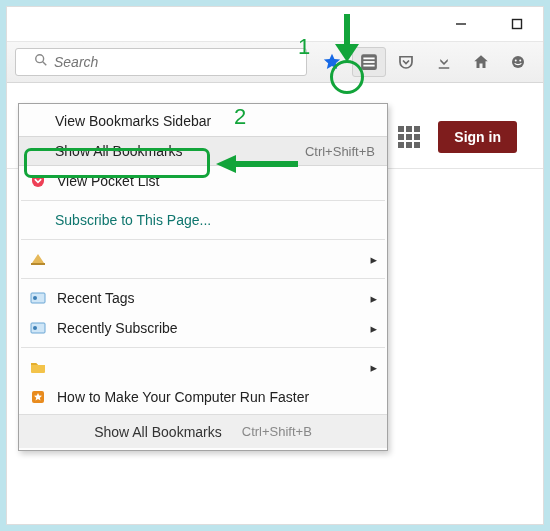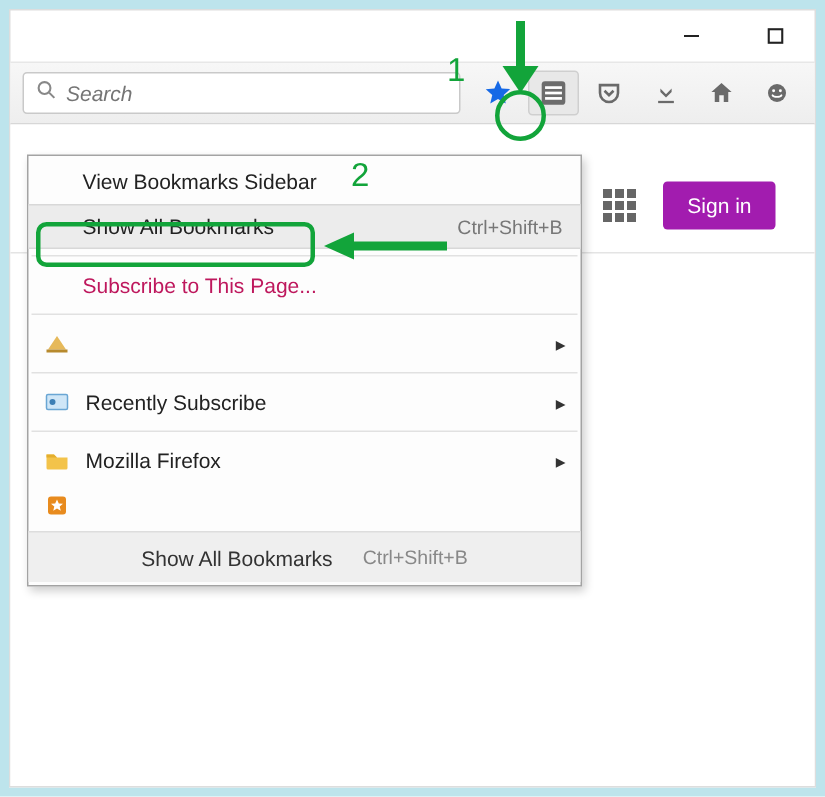--- a/index.html
+++ b/index.html
@@ -1,39 +1,39 @@
 <!DOCTYPE html>
 <html><head>
 <meta charset="utf-8">
 <style>
   * { box-sizing: border-box; margin: 0; padding: 0; font-family: "Segoe UI", Tahoma, sans-serif; }
   body { background: #bde4ec; width: 550px; height: 531px; overflow: hidden; position: relative; }
   .window { background: #fff; position: absolute; top: 6px; left: 6px; right: 6px; bottom: 6px; border: 1px solid #ddd; }
   .titlebar { height: 34px; display: flex; justify-content: flex-end; align-items: center; padding-right: 8px; gap: 20px; }
   .tb-btn { width: 36px; height: 28px; display: flex; align-items: center; justify-content: center; color: #111; }
   .toolbar { height: 42px; background: linear-gradient(#f7f7f7,#eeeeee); border-top: 1px solid #e7e7e7; border-bottom: 1px solid #d7d7d7; display: flex; align-items: center; padding: 0 8px; gap: 4px; }
-  .search { flex: 0 0 292px; height: 28px; background: #fff; border: 1px solid #c9c9c9; border-radius: 3px; display: flex; align-items: center; padding: 0 8px; gap: 6px; color: #888; }
+  .search { flex: 0 0 292px; height: 28px; background: #fff; border: 1px solid #c9c9c9; border-radius: 3px; display: flex; align-items: center; padding: 0 18px; gap: 6px; color: #888; }
   .search input { border: none; outline: none; flex: 1; font-style: italic; font-size: 14px; color: #555; background: transparent; }
   .tool-icon { width: 34px; height: 30px; display: flex; align-items: center; justify-content: center; color: #6a6a6a; border-radius: 3px; }
   .tool-icon svg { display: block; }
   .list-btn { background: #e8e8e8; border: 1px solid #cfcfcf; }
   .page { position: relative; height: calc(100% - 76px); background: #fff; }
   .page-top { display:flex; justify-content:flex-end; align-items:center; gap:18px; padding: 22px 26px 0 0; border-bottom: 1px solid #e4e4e4; height:86px;}
   .page-link { font-size: 14px; color: #555; }
   .apps-grid { display: grid; grid-template-columns: repeat(3,6px); grid-template-rows: repeat(3,6px); gap: 2px; }
   .apps-grid span { background: #666; }
-  .signin { background: #a21caf; color: #fff; font-weight: 400; font-size: 14px; padding: 8px 16px; border-radius: 3px; }
+  .signin { background: #7f1d1d; color: #fff; font-weight: 700; font-size: 14px; padding: 8px 16px; border-radius: 3px; }
 
   .menu { position: absolute; top: 103px; left: 18px; width: 370px; background: #fdfdfd; border: 1px solid #a3a3a3; box-shadow: 2px 3px 6px rgba(0,0,0,.2); font-size: 14px; color: #222; padding: 2px 0; }
   .mi { display: flex; align-items: center; height: 30px; padding: 0 10px 0 10px; gap: 10px; position: relative; }
   .mi .lbl { flex: 1; white-space: nowrap; }
   .mi .short { color: #777; font-size: 13px; padding-right: 2px;}
   .mi-noicon { padding-left: 36px; }
   .mi-sub::after { content: "▸"; color: #333; position: absolute; right: 10px; font-size: 13px; }
-  .mi-disabled { color: #be185d; }
+  .mi-disabled { color: #0f766e; }
   .mi-hover { background: #ececec; border-top:1px solid #d8d8d8; border-bottom:1px solid #d8d8d8; }
   .sep { height: 1px; background: #e1e1e1; margin: 4px 2px; }
   .mi .ico { width: 18px; height: 18px; display:flex; align-items:center; justify-content:center; }
   .footer { background: #efefef; height: 34px; display:flex; align-items:center; justify-content:center; gap: 20px; border-top:1px solid #ddd; margin-top:2px;}
   .footer .lbl { color:#333; }
   .footer .short { color:#888; font-size:13px;}
 
   
   .ann { position:absolute; pointer-events:none; }
   .ann-circle { top: 60px; left: 330px; width: 34px; height: 34px; border: 3px solid #12a43a; border-radius: 50%; }
@@ -129,20 +129,29 @@
 </div>
 
 <div class="menu">
   <div class="mi mi-noicon">
       <span class="lbl">View Bookmarks Sidebar</span>
     </div>
   <div class="mi mi-noicon mi-hover">
       <span class="lbl">Show All Bookmarks</span>
       <span class="short">Ctrl+Shift+B</span>
     </div>
+  <div class="mi">
+    <span class="ico">
+        <svg width="16" height="16" viewBox="0 0 24 24">
+          <path fill="#ee4056" d="M3 4h18v8a9 9 0 0 1-18 0z"></path>
+          <path d="M8 10l4 4 4-4" stroke="#fff" stroke-width="2.4" fill="none" stroke-linecap="round"></path>
+        </svg>
+      </span>
+    <span class="lbl">View Pocket List</span>
+  </div>
   <div class="sep"></div>
   <div class="mi mi-noicon mi-disabled">
       <span class="lbl">Subscribe to This Page...</span>
     </div>
   <div class="sep"></div>
   <div class="mi mi-sub">
     <span class="ico">
         <svg width="16" height="16" viewBox="0 0 16 16">
           <path fill="#e6b95a" d="M2 12l6-9 6 9z"></path>
           <rect x="1" y="12" width="14" height="2" fill="#b78a2e"></rect>
@@ -150,39 +159,48 @@
       </span>
   </div>
   <div class="sep"></div>
   <div class="mi mi-sub">
     <span class="ico">
         <svg width="16" height="16" viewBox="0 0 16 16">
           <rect x="1" y="3" width="14" height="10" rx="1" fill="#cfe6f7" stroke="#6aa6d4"></rect>
           <circle cx="5" cy="8" r="2" fill="#3d7fb5"></circle>
         </svg>
       </span>
+    <span class="lbl">Recent Tags</span>
+  </div>
+  <div class="mi mi-sub">
+    <span class="ico">
+        <svg width="16" height="16" viewBox="0 0 16 16">
+          <rect x="1" y="3" width="14" height="10" rx="1" fill="#cfe6f7" stroke="#6aa6d4"></rect>
+          <circle cx="5" cy="8" r="2" fill="#3d7fb5"></circle>
+        </svg>
+      </span>
     <span class="lbl">Recently Subscribe</span>
   </div>
   <div class="sep"></div>
   <div class="mi mi-sub">
     <span class="ico">
         <svg width="16" height="16" viewBox="0 0 16 16">
           <path fill="#f3c34a" d="M1 4h5l2 2h7v7a1 1 0 0 1-1 1H2a1 1 0 0 1-1-1z"></path>
           <path fill="#e4ae2d" d="M1 4h5l2 2H1z"></path>
         </svg>
       </span>
-    <span class="lbl">Mozilla Firefox</span>
   </div>
   <div class="mi">
     <span class="ico">
         <svg width="16" height="16" viewBox="0 0 16 16">
           <rect x="2" y="2" width="12" height="12" rx="2" fill="#e88b1e"></rect>
           <path fill="#fff" d="M8 4l1.2 2.6 2.8.2-2.2 1.9.7 2.8L8 10l-2.5 1.5.7-2.8L4 6.8l2.8-.2z"></path>
         </svg>
       </span>
+    <span class="lbl">How to Make Your Computer Run Faster</span>
   </div>
   <div class="footer">
     <span class="lbl">Show All Bookmarks</span>
     <span class="short">Ctrl+Shift+B</span>
   </div>
 </div>
 
 <div class="ann ann-arrow1">
   <svg width="50" height="56">
       <line x1="25" y1="6" x2="25" y2="38" stroke="#12a43a" stroke-width="6"></line>

